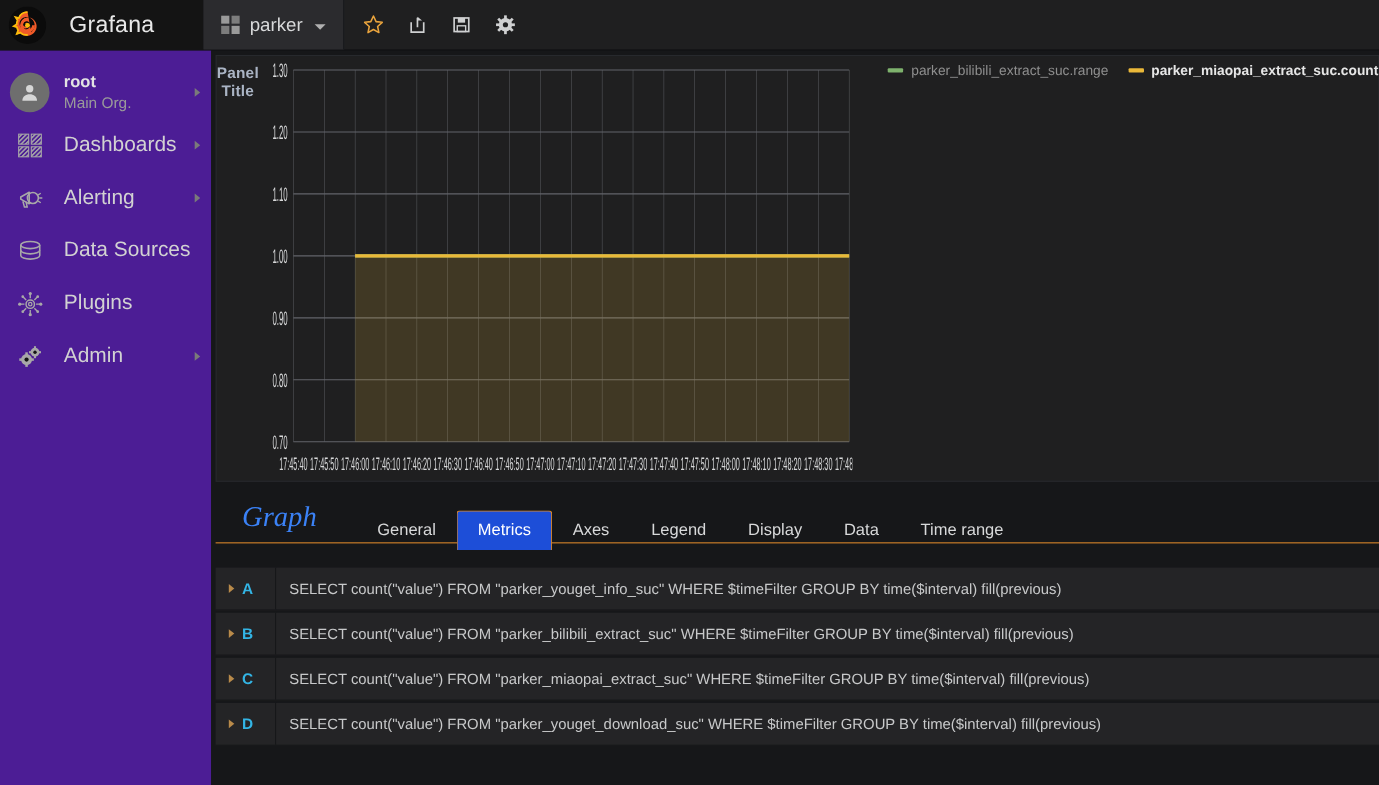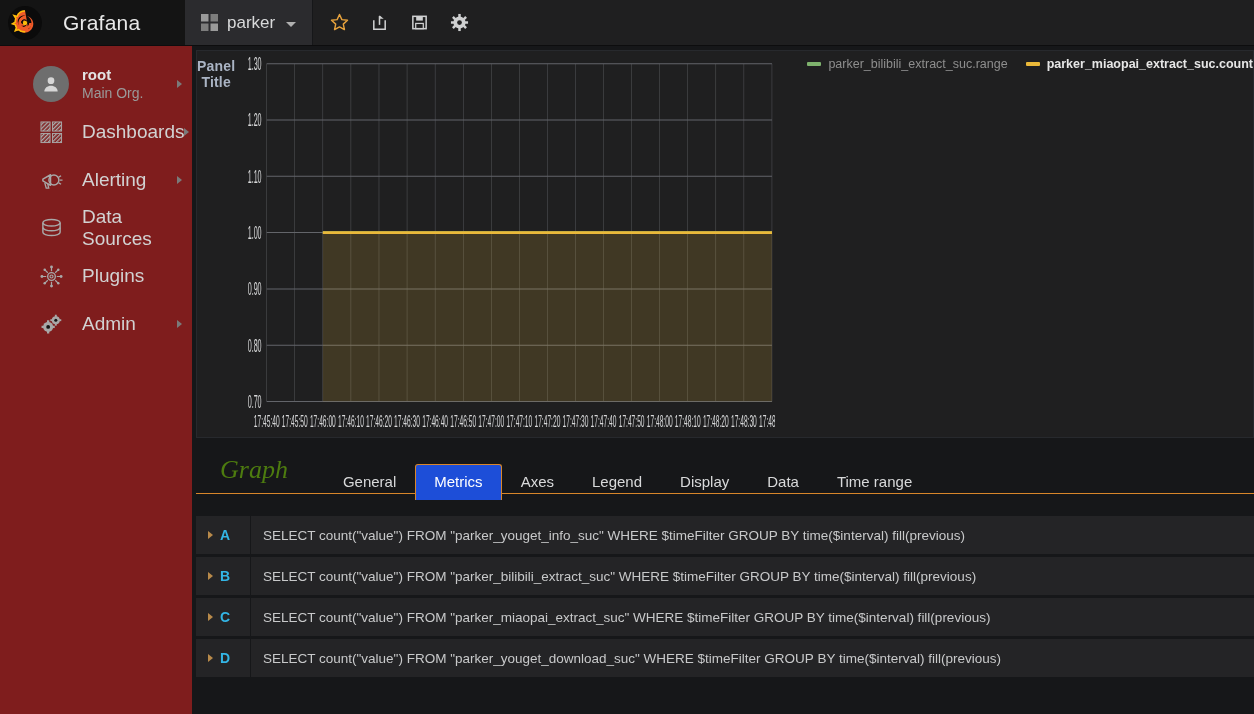--- a/index.html
+++ b/index.html
@@ -52,23 +52,22 @@
     display: flex; align-items: center; justify-content: center;
     cursor: pointer;
   }
 
   
   .body-wrap { flex: 1 1 auto; display: flex; min-height: 0; }
 
   
   .sidebar {
     width: 192px; flex: 0 0 192px;
-    background: #7f1d1d;
+    background: #4c1d95;
     padding-top: 14px;
-    padding-left: 24px;
   }
   .side-item {
     display: flex; align-items: center;
     height: 48px; padding-left: 6px;
     cursor: pointer; position: relative;
   }
   .side-ico {
     width: 42px; flex: 0 0 42px;
     display: flex; align-items: center; justify-content: center;
   }
@@ -120,21 +119,21 @@
 
   
   .editor { flex: 1 1 auto; display: flex; flex-direction: column; min-height: 0; padding-left: 4px; }
   .tabbar {
     height: 56px; flex: 0 0 56px;
     display: flex; align-items: flex-end;
     border-bottom: 1px solid #d8862a;
     padding-left: 24px;
   }
   .ed-title {
-    font-size: 26px; color: #4d7c0f;
+    font-size: 26px; color: #3b82f6;
     font-style: italic; font-family: "Liberation Serif", serif;
     padding: 0 36px 10px 0; line-height: 1; text-align: center;
   }
   .tab {
     font-size: 15px; color: #d8d9da;
     padding: 8px 18px 10px;
     cursor: pointer;
     border: 1px solid transparent;
     border-bottom: none;
     position: relative; top: 7px;

